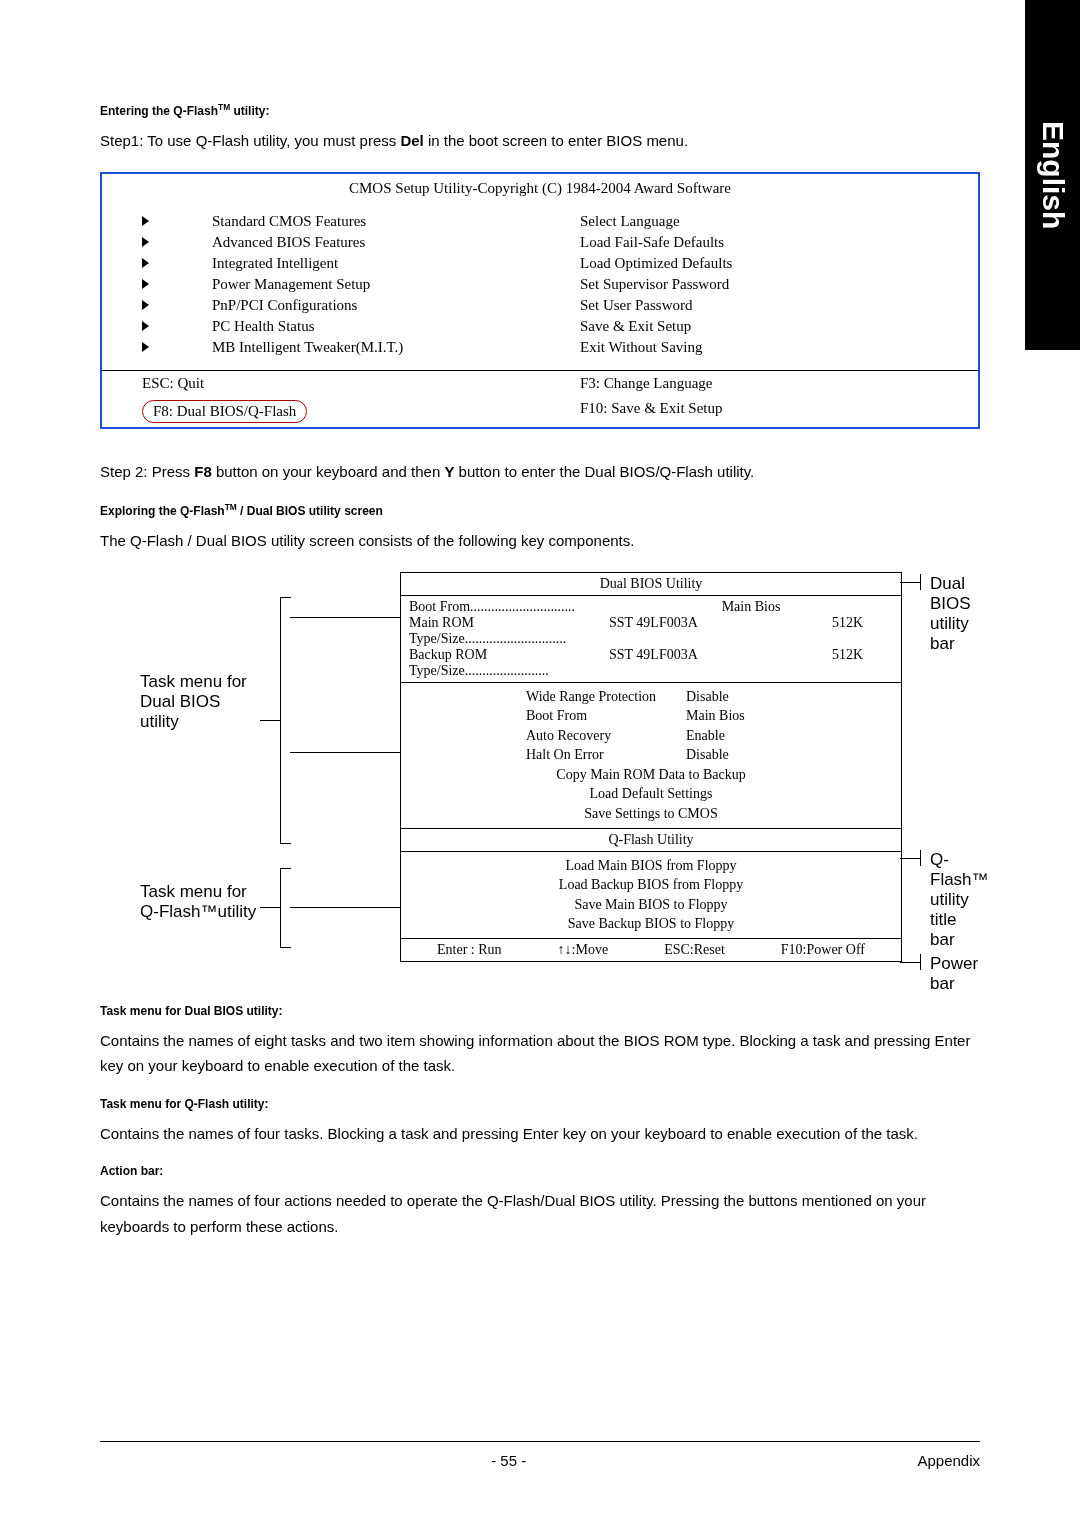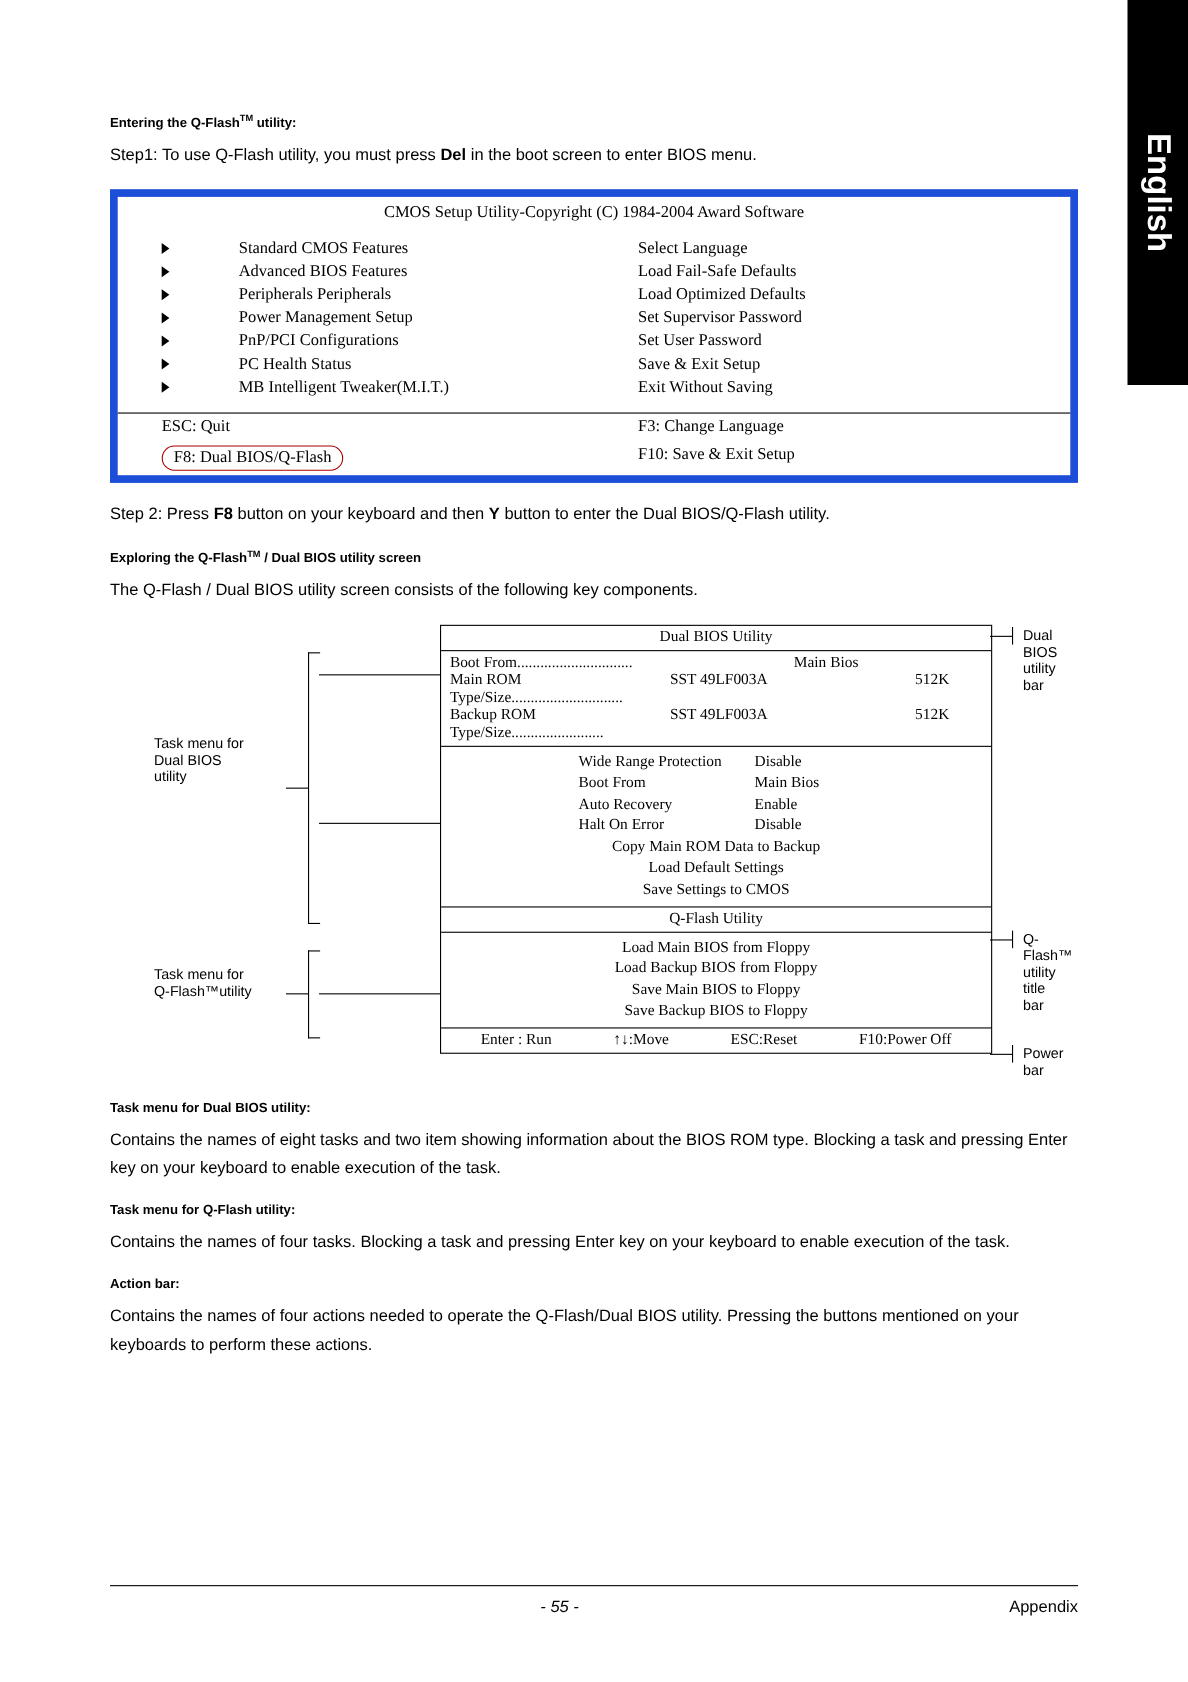--- a/index.html
+++ b/index.html
@@ -4,21 +4,21 @@
 <style>
   body { margin:0; background:#fff; font-family:Arial,Helvetica,sans-serif; font-size:14px; color:#000; }
   .page { position:relative; width:1080px; height:1529px; box-sizing:border-box; padding:90px 100px 40px 100px; }
   .side-tab { position:absolute; right:0; top:0; width:55px; height:350px; background:#000; display:flex; align-items:center; justify-content:center; }
   .side-tab span { color:#fff; font-size:30px; font-weight:bold; writing-mode:vertical-rl; text-orientation:mixed; }
   .section-heading { font-weight:bold; font-size:12px; margin:12px 0 10px 0; }
   .body-text { font-size:15px; line-height:1.7; margin:6px 0 18px 0; }
   .body-text b { font-weight:bold; }
   sup { font-size:0.7em; vertical-align:super; }
   
-  .bios-box { border:7px solid #1d4ed8; margin:10px 0 16px 0; font-family:"Times New Roman",Times,serif; font-size:15px; }
+  .bios-box { border:2px solid #1d4ed8; margin:10px 0 30px 0; font-family:"Times New Roman",Times,serif; font-size:15px; }
   .bios-title { text-align:center; padding:6px 0; }
   .bios-grid { display:flex; border-bottom:1px solid #000; }
   .bios-col { flex:1; padding:6px 40px 10px 40px; }
   .bios-item { display:flex; align-items:center; margin:4px 0;gap:45px; }
   .tri { width:0; height:0; border-top:5px solid transparent; border-bottom:5px solid transparent; border-left:7px solid #000; margin-right:18px; }
   .bios-keys { display:flex;justify-content:flex-end; }
   .bios-keys > div { flex:1; padding:4px 40px; }
   .highlight-wrap { padding:0 40px 6px 40px; margin-top:-2px; }
   .highlight { position:relative; display:inline-block; border:1px solid #a00; border-radius:12px; padding:2px 10px; margin-top:2px; }
   .bios-bottom { border-top:1px solid #000; text-align:center; padding:6px 0; }
@@ -30,30 +30,30 @@
   .util-title { text-align:center; }
   .util-kv { display:flex; }
   .util-kv .k { flex:0 0 200px; text-align:left; }
   .util-kv .v { flex:0 0 120px; text-align:left; }
   .util-kv .sz { flex:1; text-align:right; padding-right:30px; }
   .util-center { text-align:center; line-height:1.4; padding:4px 0; }
   .util-opt { display:flex; justify-content:center; }
   .util-opt .lbl { width:160px; text-align:left; }
   .util-opt .val { width:90px; text-align:left; }
   .util-action { display:flex; justify-content:space-around; }
-  .anno { position:absolute; font-family:Arial,Helvetica,sans-serif; font-size:13px; }
+  .anno { position:absolute; font-family:Arial,Helvetica,sans-serif; font-size:17px; }
   .anno.left { text-align:left; }
   .anno.right { text-align:left; }
   .conn { position:absolute; background:#000; }
   .hline { height:1px; }
   .vline { width:1px; }
   .brace-v { position:absolute; border:1px solid #000; border-right:none; width:10px; }
   
   .footer { position:absolute; left:100px; right:100px; bottom:60px; border-top:1px solid #000; display:flex; padding-top:10px; font-size:15px; }
-  .footer .pg { flex:1; text-align:center;font-style:italic; }
+  .footer .pg { flex:1; text-align:center; }
   .footer .ap { text-align:right; }
 </style>
 </head>
 <body>
 
 <div class="page">
 
   <div class="side-tab">
     <span>English</span>
   </div>
@@ -73,21 +73,21 @@
         <div class="bios-item">
             <span class="tri"></span>
             <span>Standard CMOS Features</span>
           </div>
         <div class="bios-item">
             <span class="tri"></span>
             <span>Advanced BIOS Features</span>
           </div>
         <div class="bios-item">
             <span class="tri"></span>
-            <span>Peripherals Peripherals</span>
+            <span>Integrated Intelligent</span>
           </div>
         <div class="bios-item">
             <span class="tri"></span>
             <span>Power Management Setup</span>
           </div>
         <div class="bios-item">
             <span class="tri"></span>
             <span>PnP/PCI Configurations</span>
           </div>
         <div class="bios-item">

